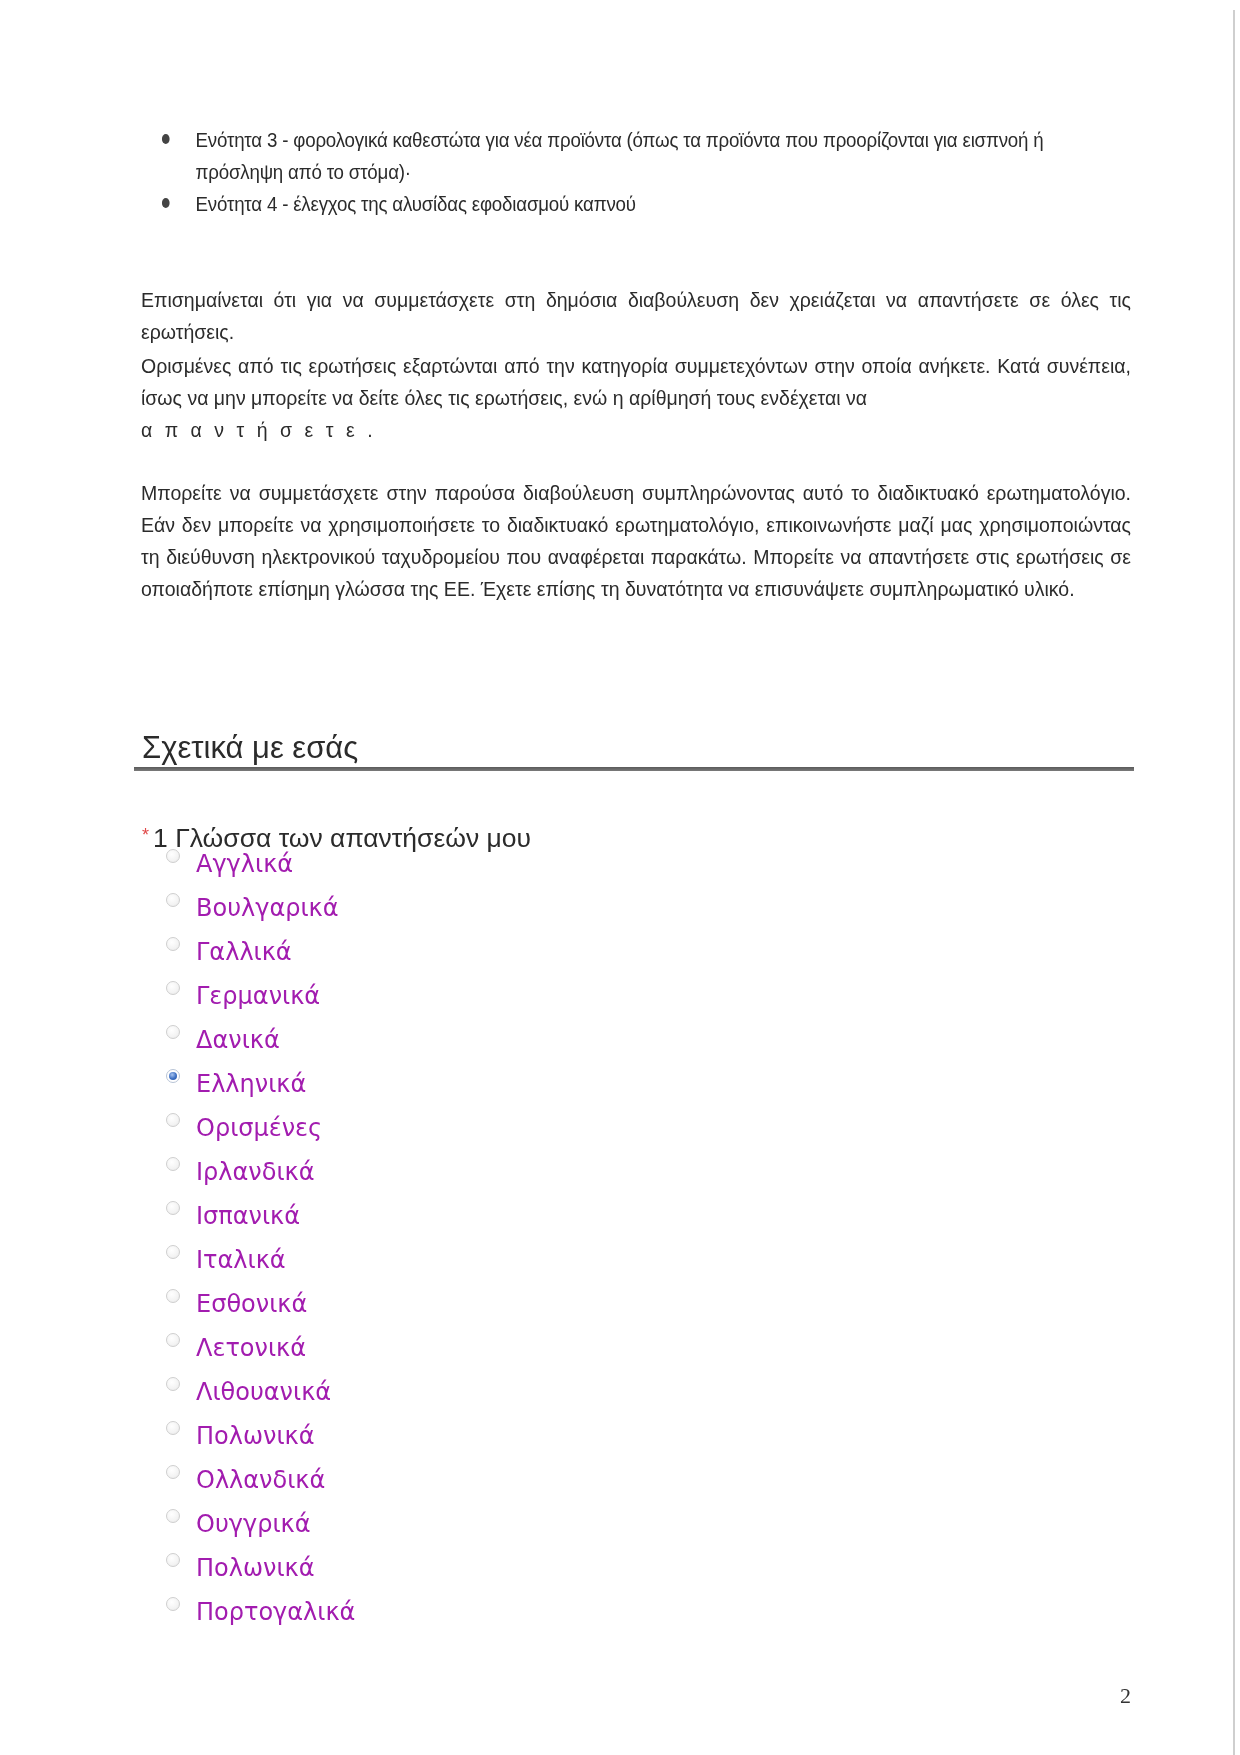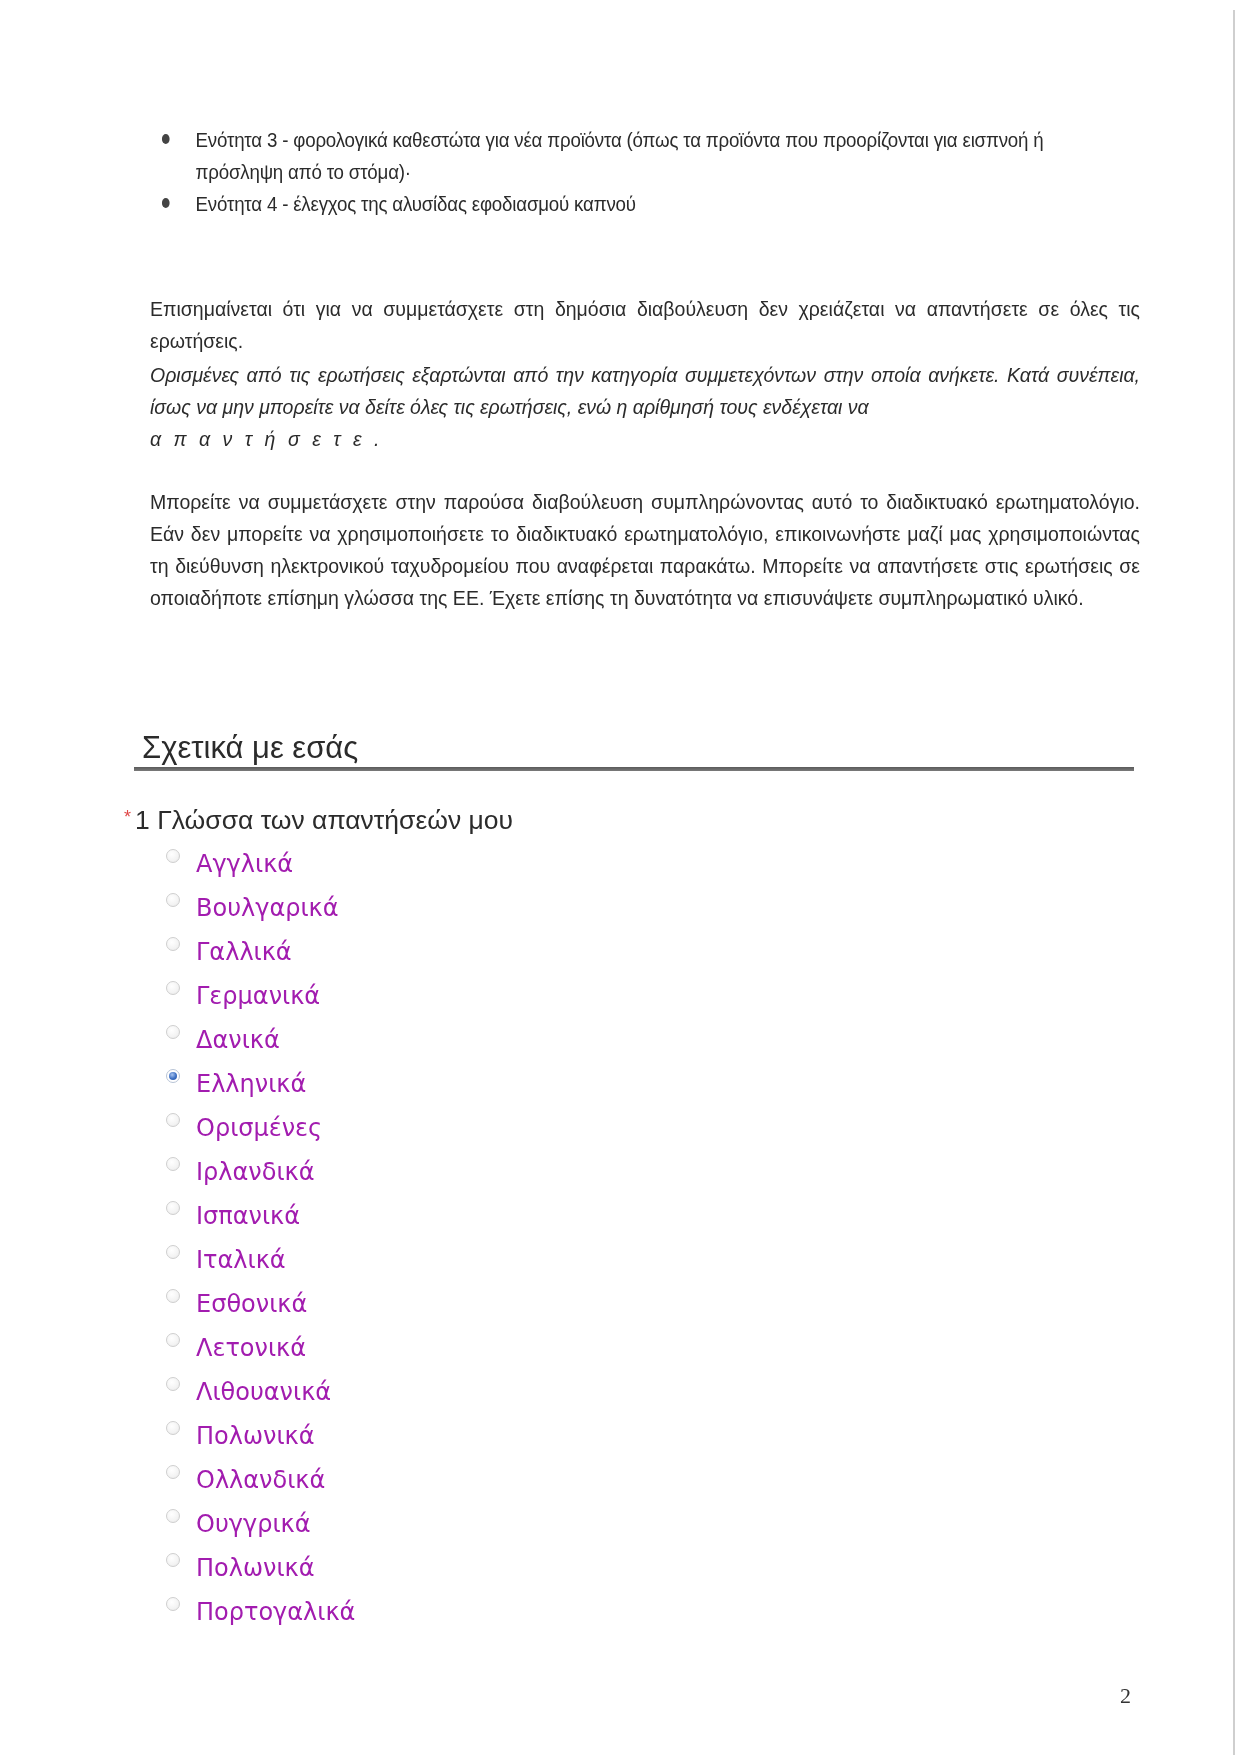--- a/index.html
+++ b/index.html
@@ -47,28 +47,28 @@
       top: 10px;
       width: 8px;
       height: 10px;
       border-radius: 50%;
       background: #444;
     }
     .para {
       position: absolute;
       left: 134px;
       width: 990px;
-      margin: 16px;
+      margin: 7px;
       font-size: 19.5px;
       line-height: 32px;
       text-align: justify;
       color: #2b2b2b;
     }
     .para-1 { top: 277px; }
-    .para-2 { top: 343px; font-style: italic; }
+    .para-2 { top: 343px; }
     .spaced {
       letter-spacing: 12.5px;
     }
     .para-3 { top: 470px; }
     .section-title {
       position: absolute;
       left: 134px;
       top: 722px;
       font-size: 31px;
       color: #2b2b2b;
@@ -82,21 +82,21 @@
       width: 1000px;
       height: 4px;
       background: linear-gradient(#5a5a5a, #7a7a7a);
     }
     .question {
       position: absolute;
       left: 124px;
       top: 805px;
       font-size: 26.5px;
       color: #2b2b2b;
-      margin: 0;
+      margin: 18px;
       font-weight: normal;
     }
     .required-star {
       color: #e04848;
       font-size: 18px;
       vertical-align: top;
       position: relative;
       top: 2px;
       margin-right: 4px;
     }

